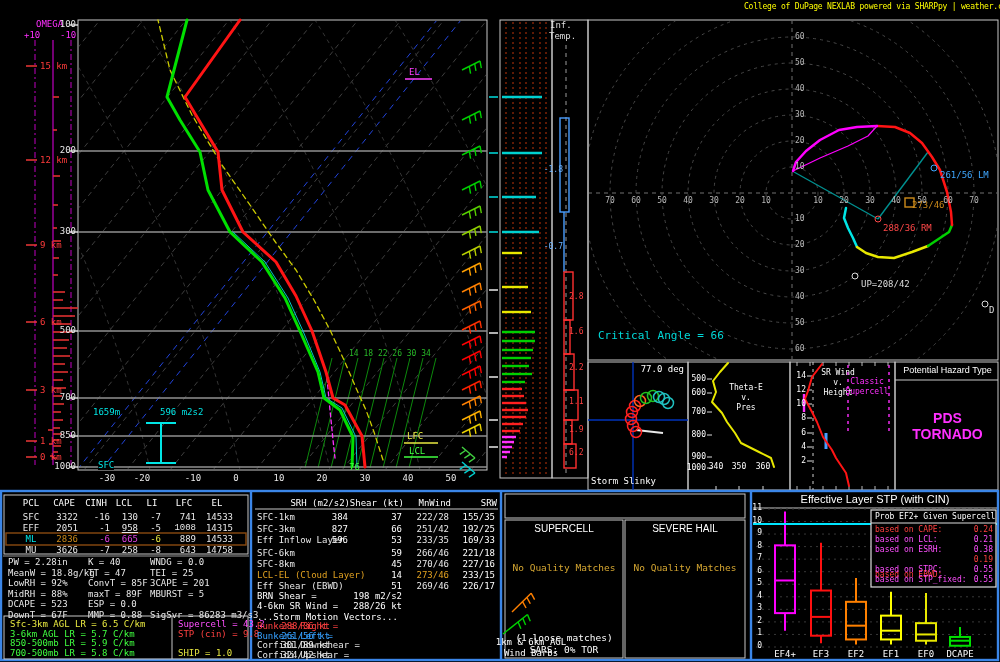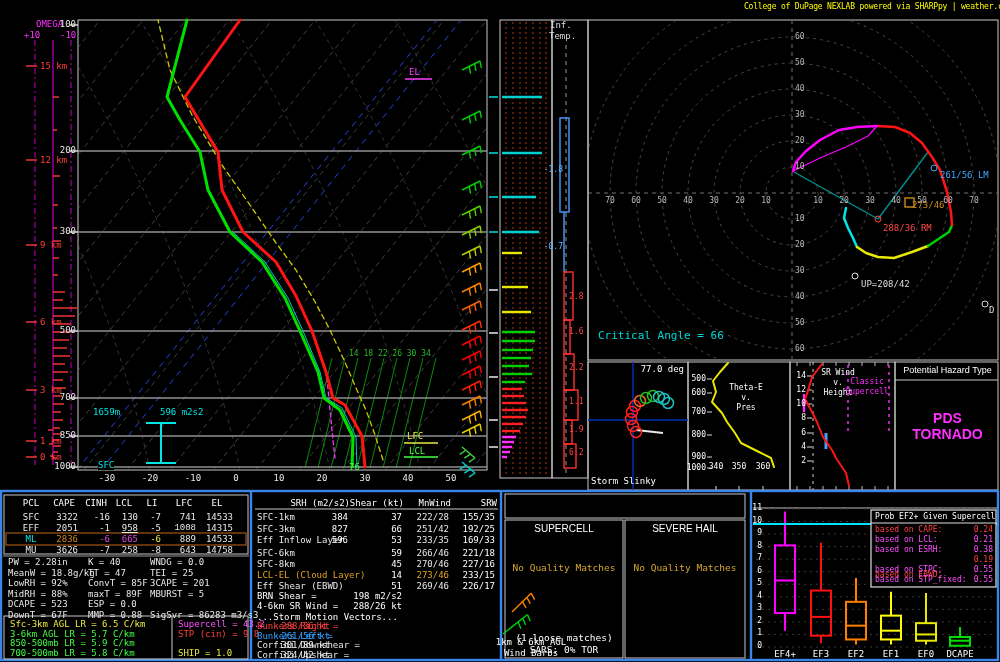--- a/index.html
+++ b/index.html
@@ -502,20 +502,21 @@
   <span class="t ctr b" style="left:897px;top:411px;width:101px;font-size:14px;color:#ff30ff;font-family:'Liberation Sans',sans-serif">PDS</span>
   <span class="t ctr b" style="left:897px;top:427px;width:101px;font-size:14px;color:#ff30ff;font-family:'Liberation Sans',sans-serif">TORNADO</span>
 
   <span class="t ctr" style="left:505px;top:524px;width:118px;font-family:'Liberation Sans',sans-serif">SUPERCELL</span>
   <span class="t ctr" style="left:625px;top:524px;width:120px;font-family:'Liberation Sans',sans-serif">SEVERE HAIL</span>
   <span class="t ctr" style="left:505px;top:563px;width:118px;font-size:9.5px;color:#d7a832">No Quality Matches</span>
   <span class="t ctr" style="left:625px;top:563px;width:120px;font-size:9.5px;color:#d7a832">No Quality Matches</span>
   <span class="t ctr" style="left:505px;top:633px;width:118px;font-size:9.5px">(1 loose matches)</span>
   <span class="t ctr" style="left:505px;top:645px;width:118px;font-size:9.5px">SARS: 0% TOR</span>
 
+  <span class="t s11 ctr" style="left:753px;top:494px;width:244px;font-family:'Liberation Sans',sans-serif">Effective Layer STP (with CIN)</span>
   <span class="t s8" style="left:875px;top:513px">Prob EF2+ Given Supercell</span>
 
   <span class="t s9" style="left:257px;top:592px">BRN Shear =</span>
   <span class="t s9" style="left:330px;top:592px;width:72px;text-align:right">198 m2/s2</span>
   <span class="t s9" style="left:257px;top:602px">4-6km SR Wind =</span>
   <span class="t s9" style="left:330px;top:602px;width:72px;text-align:right">288/26 kt</span>
   <span class="t s9" style="left:257px;top:613px">...Storm Motion Vectors...</span>
   <span class="t s9 ctr" style="left:495px;top:638px;width:72px">1km &amp; 6km AGL</span>
   <span class="t s9 ctr" style="left:495px;top:649px;width:72px">Wind Barbs</span>
 <span class="t" style="font-size: 8px; color: rgb(109, 179, 255); width: 20px; text-align: right; left: 543px; top: 166px;">-1.8</span>
@@ -709,21 +710,21 @@
     <span class="t" style="font-size: 9px; color: rgb(232, 232, 232); width: 28px; text-align: right; left: 48px; top: 431px;">850</span>
     <span class="t" style="font-size: 9px; color: rgb(232, 232, 232); width: 28px; text-align: right; left: 48px; top: 462px;">1000</span>
     <span class="t" style="font-size: 9px; color: rgb(255, 59, 59); text-align: left; left: 40px; top: 62px;">15 km</span>
     <span class="t" style="font-size: 9px; color: rgb(255, 59, 59); text-align: left; left: 40px; top: 156px;">12 km</span>
     <span class="t" style="font-size: 9px; color: rgb(255, 59, 59); text-align: left; left: 40px; top: 241px;">9 km</span>
     <span class="t" style="font-size: 9px; color: rgb(255, 59, 59); text-align: left; left: 40px; top: 318px;">6 km</span>
     <span class="t" style="font-size: 9px; color: rgb(255, 59, 59); text-align: left; left: 40px; top: 386px;">3 km</span>
     <span class="t" style="font-size: 9px; color: rgb(255, 59, 59); text-align: left; left: 40px; top: 437px;">1 km</span>
     <span class="t" style="font-size: 9px; color: rgb(255, 59, 59); text-align: left; left: 40px; top: 453px;">0 km</span>
     <span class="t" style="font-size: 9px; color: rgb(232, 232, 232); width: 26px; text-align: center; left: 94px; top: 474px;">-30</span>
-    <span class="t" style="font-size: 9px; color: rgb(232, 232, 232); width: 26px; text-align: center; left: 137px; top: 474px;">-20</span>
+    <span class="t" style="font-size: 9px; color: rgb(232, 232, 232); width: 26px; text-align: center; left: 129px; top: 474px;">-20</span>
     <span class="t" style="font-size: 9px; color: rgb(232, 232, 232); width: 26px; text-align: center; left: 180px; top: 474px;">-10</span>
     <span class="t" style="font-size: 9px; color: rgb(232, 232, 232); width: 26px; text-align: center; left: 223px; top: 474px;">0</span>
     <span class="t" style="font-size: 9px; color: rgb(232, 232, 232); width: 26px; text-align: center; left: 266px; top: 474px;">10</span>
     <span class="t" style="font-size: 9px; color: rgb(232, 232, 232); width: 26px; text-align: center; left: 309px; top: 474px;">20</span>
     <span class="t" style="font-size: 9px; color: rgb(232, 232, 232); width: 26px; text-align: center; left: 352px; top: 474px;">30</span>
     <span class="t" style="font-size: 9px; color: rgb(232, 232, 232); width: 26px; text-align: center; left: 395px; top: 474px;">40</span>
     <span class="t" style="font-size: 9px; color: rgb(232, 232, 232); width: 26px; text-align: center; left: 438px; top: 474px;">50</span>
   </div>
 
 </body></html>

